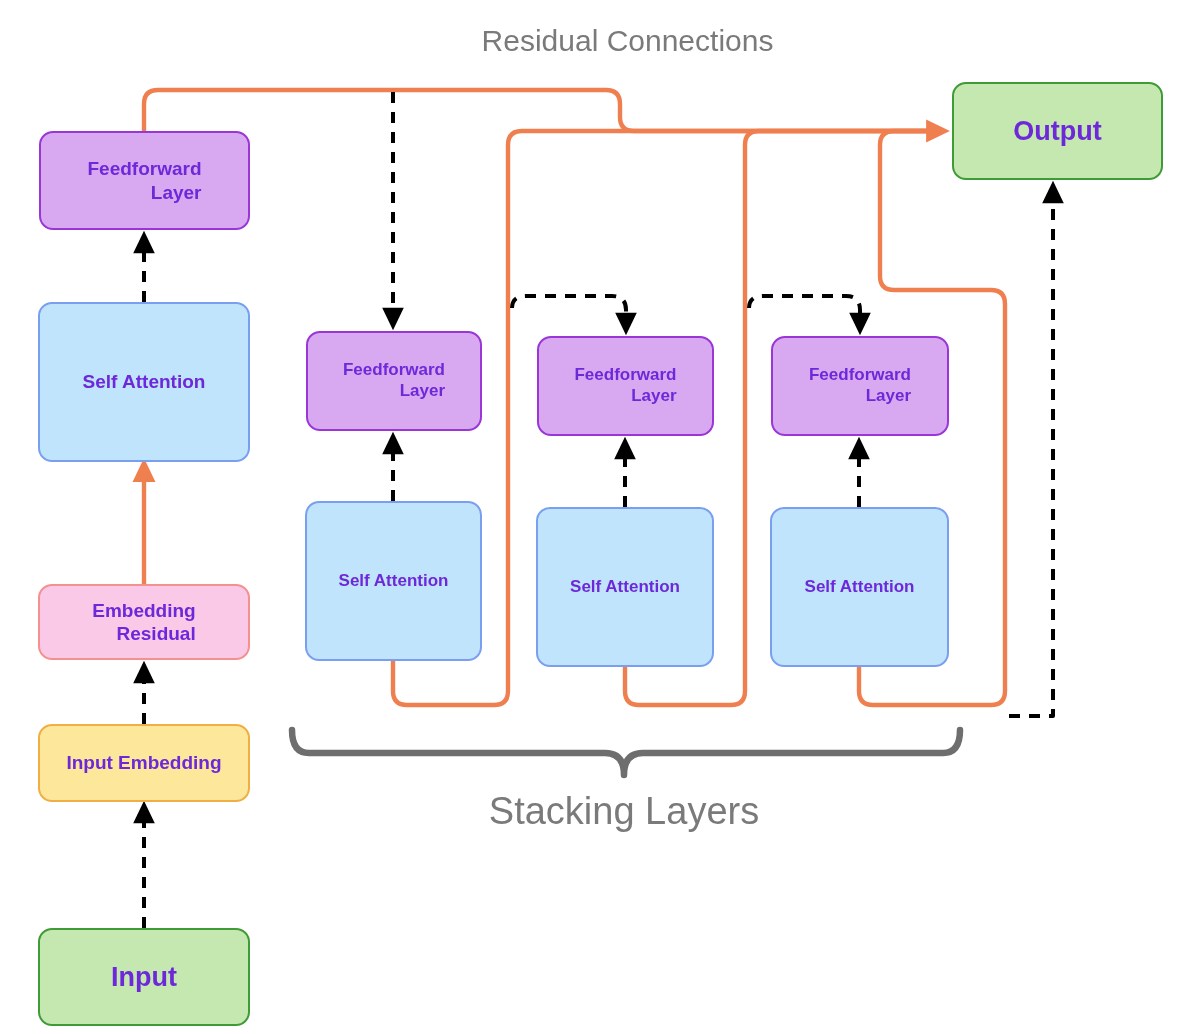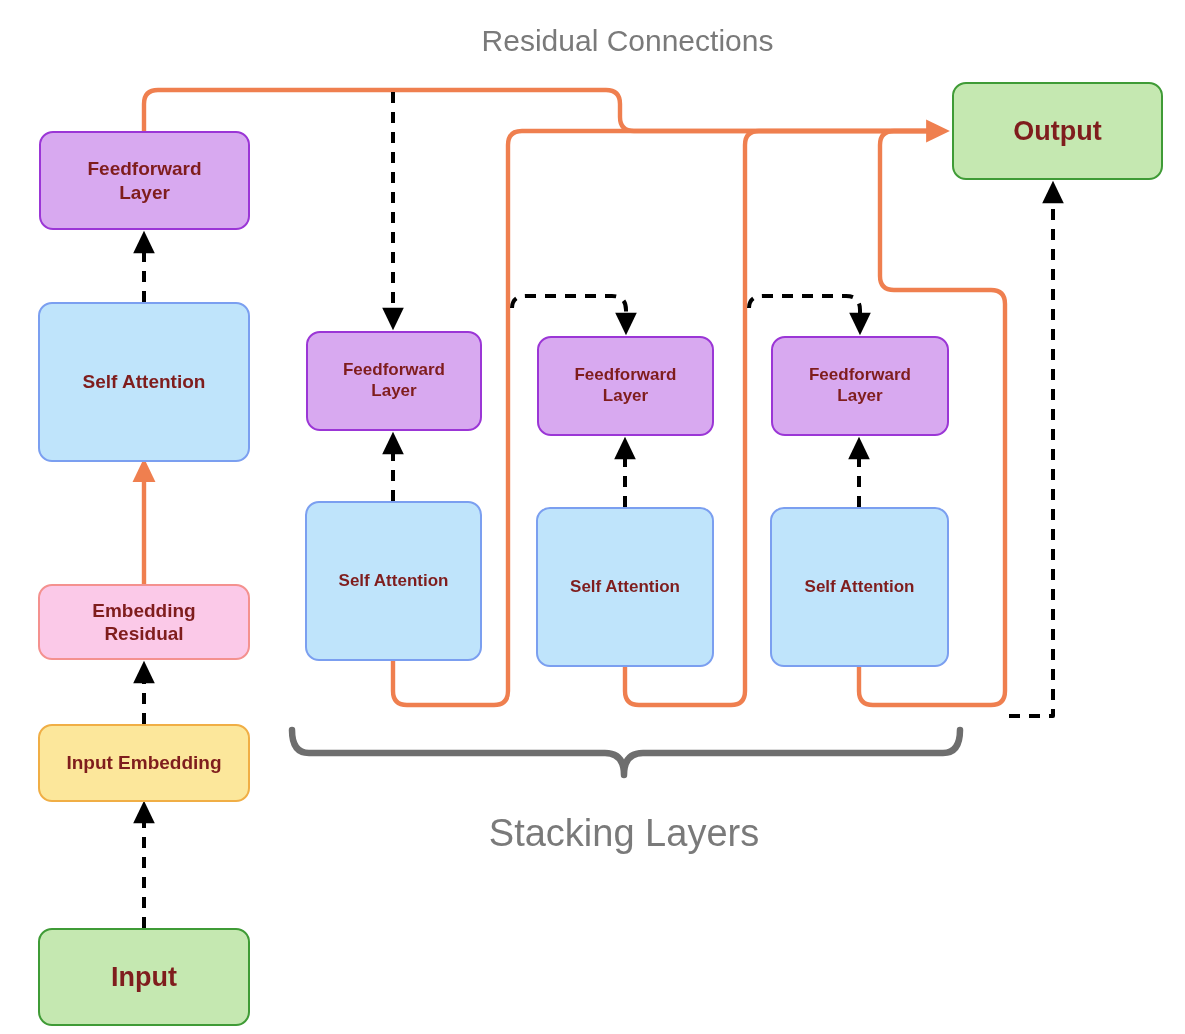--- a/index.html
+++ b/index.html
@@ -8,24 +8,24 @@
     font-family:"Liberation Sans", sans-serif;
     width:1185px;height:1034px;position:relative;overflow:hidden;
   }
   #stage{position:absolute;left:0;top:0;width:1185px;height:725px;border-radius:23px;}
   svg.wires{position:absolute;left:0;top:0;width:1185px;height:1034px;pointer-events:none;}
 
   .node{
     position:absolute;
     box-sizing:border-box;
     display:flex;align-items:center;justify-content:center;
-    text-align:center;
+    text-align:right;
     border-radius:14px;
     font-weight:bold;
-    color:#7f1d1d;
+    color:#6d28d9;
     line-height:1.22;
     z-index:3;
   }
   .node .lbl{display:block;padding:0 8px;}
 
   .n-ff{background:#d8a9f0;border:2.5px solid #9b36d6;font-size:19px;}
   .n-ff-small{background:#d8a9f0;border:2.5px solid #9b36d6;font-size:17px;}
   .n-sa{background:#bfe4fb;border:2.5px solid #7b9ff0;font-size:19px;}
   .n-sa-small{background:#bfe4fb;border:2.5px solid #7b9ff0;font-size:17px;}
   .n-pe{background:#fbc9e8;border:2.5px solid #f4918f;font-size:19px;}
@@ -34,21 +34,21 @@
 
   .caption{
     position:absolute;
     color:#7a7a7a;
     font-weight:normal;
     text-align:center;
     z-index:2;
     white-space:nowrap;
   }
   #cap-residual{font-size:30px;left:0;top:24px;width:1255px;}
-  #cap-stacking{font-size:38px;left:288px;top:812px;width:672px;}
+  #cap-stacking{font-size:38px;left:288px;top:790px;width:672px;}
 </style>
 </head>
 <body>
 
 <div id="stage">
 
   <svg class="wires" viewBox="0 0 1185 1034">
     <defs>
       <marker id="arrowBlack" markerWidth="7" markerHeight="7" refX="3.4" refY="3.4" orient="auto" markerUnits="strokeWidth">
         <path d="M0.6,0.7 L6.2,3.4 L0.6,6.1 z" fill="#000000"></path>

